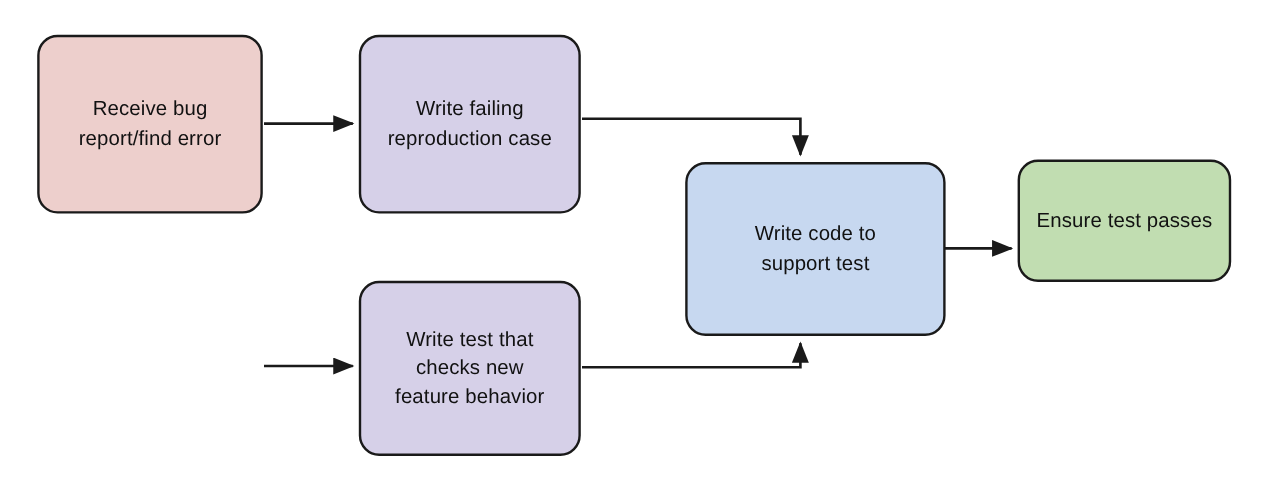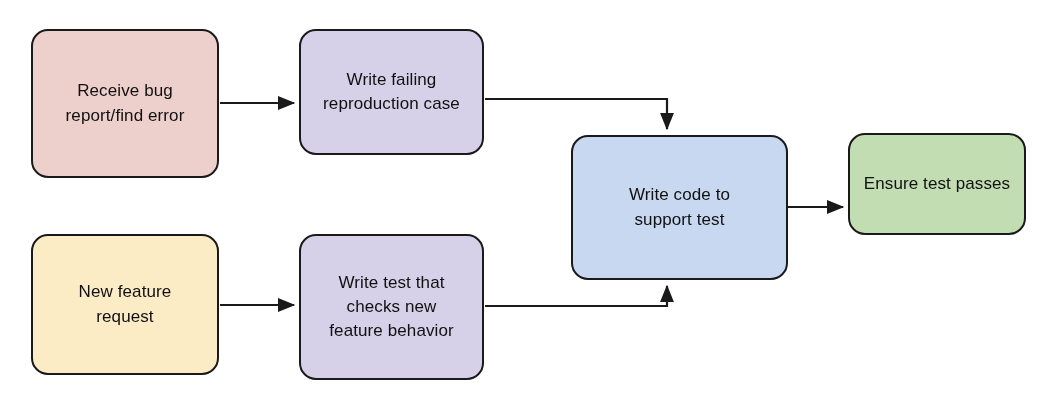--- a/index.html
+++ b/index.html
@@ -64,29 +64,25 @@
         <path d="M 485 306 L 667 306 L 667 286" marker-end="url(#arrowhead)" stroke="#1a1a1a" stroke-linecap="butt" stroke-linejoin="miter"></path>
         <path d="M 763 207 L 843 207" marker-end="url(#arrowhead)" stroke="#1a1a1a" stroke-linecap="butt" stroke-linejoin="miter"></path>
       </g>
   </svg>
 
   <div class="node" style="left: 31px; top: 29px; width: 188px; height: 149px; background: rgb(237, 207, 204); border-color: rgb(26, 26, 26); color: rgb(17, 17, 17);">
     <span class="node-label">Receive bug
 report/find error</span>
   </div>
 
-  <div class="node" style="left: 299px; top: 29px; width: 185px; height: 126px; background: rgb(214, 208, 232); border-color: rgb(26, 26, 26); color: rgb(17, 17, 17);">
+  <div class="node" style="left: 299px; top: 29px; width: 185px; height: 149px; background: rgb(214, 208, 232); border-color: rgb(26, 26, 26); color: rgb(17, 17, 17);">
     <span class="node-label">Write failing
 reproduction case</span>
   </div>
 
-  <div class="node" style="left: 31px; top: 234px; width: 188px; height: 141px; background: rgb(251, 236, 198); border-color: rgb(26, 26, 26); color: rgb(17, 17, 17);">
-    <span class="node-label">New feature
-request</span>
-  </div>
 
   <div class="node" style="left: 299px; top: 234px; width: 185px; height: 146px; background: rgb(214, 208, 232); border-color: rgb(26, 26, 26); color: rgb(17, 17, 17);">
     <span class="node-label">Write test that
 checks new
 feature behavior</span>
   </div>
 
   <div class="node" style="left: 571px; top: 135px; width: 217px; height: 145px; background: rgb(199, 216, 240); border-color: rgb(26, 26, 26); color: rgb(17, 17, 17);">
     <span class="node-label">Write code to
 support test</span>

